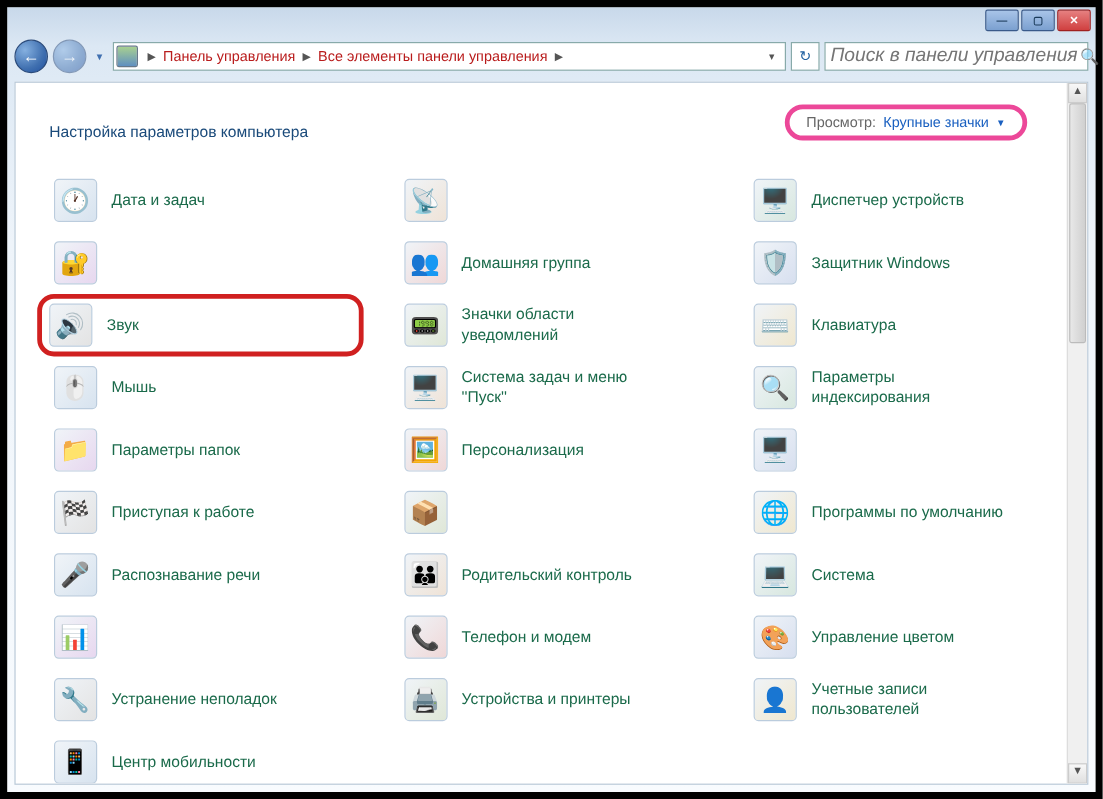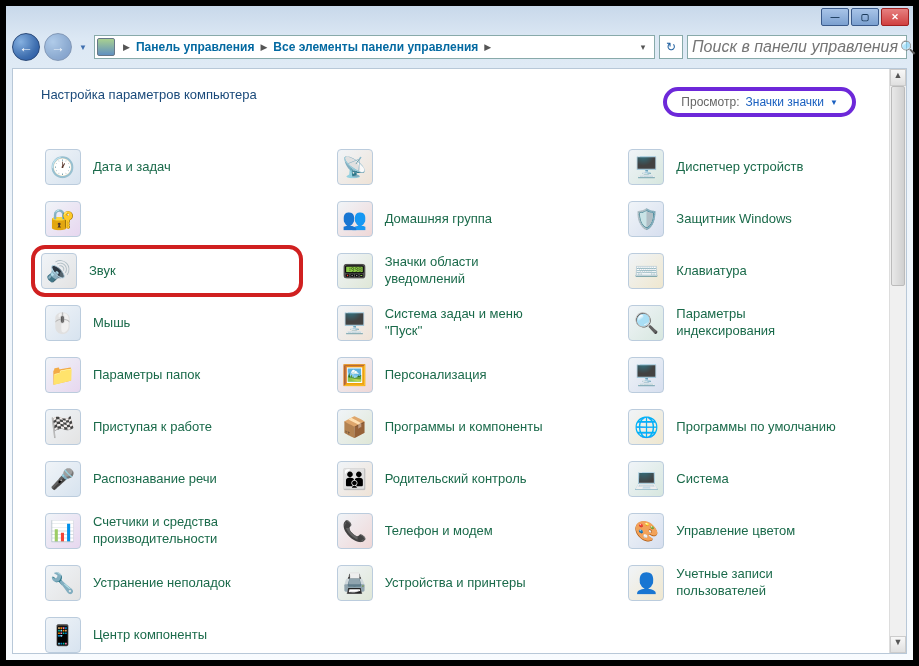--- a/index.html
+++ b/index.html
@@ -62,21 +62,21 @@
   display: flex;
   align-items: center;
   padding: 0 2px;
 }
 .addr-icon {
   width: 18px; height: 18px;
   background: linear-gradient(to bottom, #a8d090 0%, #6090c0 100%);
   border: 1px solid #678; border-radius: 2px;
   margin-right: 4px;
 }
-.crumb { color: #0369a1; padding: 0 2px; cursor: pointer; font-weight: bold; }
+.crumb { color: #b91c1c; padding: 0 2px; cursor: pointer; }
 .crumb-sep { color: #555; font-size: 9px; padding: 0 4px; }
 .addr-drop { width: 18px; text-align: center; color: #555; font-size: 9px; }
 .refresh { width: 24px; height: 24px; border: 1px solid #8aa; background: #fff;
   display: flex; align-items: center; justify-content: center; color: #2060a0; cursor: pointer; }
 .searchbox {
   width: 220px; height: 24px;
   background: #fff; border: 1px solid #8aa;
   display: flex; align-items: center; padding: 0 4px;
 }
 .searchbox input { flex: 1; border: none; outline: none; font-style: italic; color: #888; font-size: 16px; }
@@ -85,27 +85,27 @@
 .content {
   flex: 1;
   background: #fff;
   margin: 4px 6px 6px 6px;
   border: 1px solid #b8c8d8;
   padding: 18px 10px 0 28px;
   position: relative;
   overflow: hidden;
 }
 .header-row {
-  display: flex; justify-content: space-between; align-items: flex-start;
+  display: flex; justify-content: space-between; align-items: flex-end;
   margin-bottom: 24px;
   padding-right: 40px;
 }
 .page-title { color: #1a4a7a; font-size: 13px; }
 .view-wrap {
-  border: 4px solid #6d28d9; border-radius: 18px;
+  border: 4px solid #ec4899; border-radius: 18px;
   padding: 4px 14px;
   display: flex; align-items: center; gap: 6px;
 }
 .view-label { color: #666; }
 .view-value { color: #1a60c0; cursor: pointer; }
 .view-arrow { color: #1a60c0; font-size: 8px; }
 
 .grid {
   display: grid;
   grid-template-columns: repeat(3, 1fr);
@@ -171,21 +171,21 @@
       <span class="search-icon">🔍</span>
     </div>
   </div>
 
   <div class="content">
 
     <div class="header-row">
       <div class="page-title">Настройка параметров компьютера</div>
       <div class="view-wrap">
         <span class="view-label">Просмотр:</span>
-        <span class="view-value">Значки значки</span>
+        <span class="view-value">Крупные значки</span>
         <span class="view-arrow">▼</span>
       </div>
     </div>
 
     <div class="grid" id="grid">
         <div class="item">
           <div class="item-icon" style="background: linear-gradient(135deg, rgb(240, 244, 248), rgba(96, 144, 192, 0.25)); border: 1px solid rgb(187, 204, 221); font-size: 20px;">🕐</div>
           <div class="item-label">Дата и задач</div>
         </div>
         <div class="item">
@@ -240,41 +240,39 @@
         </div>
         <div class="item">
           <div class="item-icon" style="background: linear-gradient(135deg, rgb(240, 244, 248), rgba(96, 128, 192, 0.25)); border: 1px solid rgb(187, 204, 221); font-size: 20px;">🖥️</div>
         </div>
         <div class="item">
           <div class="item-icon" style="background: linear-gradient(135deg, rgb(240, 244, 248), rgba(144, 144, 144, 0.25)); border: 1px solid rgb(187, 204, 221); font-size: 20px;">🏁</div>
           <div class="item-label">Приступая к работе</div>
         </div>
         <div class="item">
           <div class="item-icon" style="background: linear-gradient(135deg, rgb(240, 244, 248), rgba(128, 160, 96, 0.25)); border: 1px solid rgb(187, 204, 221); font-size: 20px;">📦</div>
-          <div class="item-label">Программы и компоненты</div>
         </div>
         <div class="item">
           <div class="item-icon" style="background: linear-gradient(135deg, rgb(240, 244, 248), rgba(192, 160, 64, 0.25)); border: 1px solid rgb(187, 204, 221); font-size: 20px;">🌐</div>
           <div class="item-label">Программы по умолчанию</div>
         </div>
         <div class="item">
           <div class="item-icon" style="background: linear-gradient(135deg, rgb(240, 244, 248), rgba(96, 144, 192, 0.25)); border: 1px solid rgb(187, 204, 221); font-size: 20px;">🎤</div>
           <div class="item-label">Распознавание речи</div>
         </div>
         <div class="item">
           <div class="item-icon" style="background: linear-gradient(135deg, rgb(240, 244, 248), rgba(192, 144, 96, 0.25)); border: 1px solid rgb(187, 204, 221); font-size: 20px;">👪</div>
           <div class="item-label">Родительский контроль</div>
         </div>
         <div class="item">
           <div class="item-icon" style="background: linear-gradient(135deg, rgb(240, 244, 248), rgba(96, 160, 128, 0.25)); border: 1px solid rgb(187, 204, 221); font-size: 20px;">💻</div>
           <div class="item-label">Система</div>
         </div>
         <div class="item">
           <div class="item-icon" style="background: linear-gradient(135deg, rgb(240, 244, 248), rgba(160, 96, 192, 0.25)); border: 1px solid rgb(187, 204, 221); font-size: 20px;">📊</div>
-          <div class="item-label">Счетчики и средства производительности</div>
         </div>
         <div class="item">
           <div class="item-icon" style="background: linear-gradient(135deg, rgb(240, 244, 248), rgba(192, 96, 96, 0.25)); border: 1px solid rgb(187, 204, 221); font-size: 20px;">📞</div>
           <div class="item-label">Телефон и модем</div>
         </div>
         <div class="item">
           <div class="item-icon" style="background: linear-gradient(135deg, rgb(240, 244, 248), rgba(96, 128, 192, 0.25)); border: 1px solid rgb(187, 204, 221); font-size: 20px;">🎨</div>
           <div class="item-label">Управление цветом</div>
         </div>
         <div class="item">
@@ -284,21 +282,21 @@
         <div class="item">
           <div class="item-icon" style="background: linear-gradient(135deg, rgb(240, 244, 248), rgba(128, 160, 96, 0.25)); border: 1px solid rgb(187, 204, 221); font-size: 20px;">🖨️</div>
           <div class="item-label">Устройства и принтеры</div>
         </div>
         <div class="item">
           <div class="item-icon" style="background: linear-gradient(135deg, rgb(240, 244, 248), rgba(192, 160, 64, 0.25)); border: 1px solid rgb(187, 204, 221); font-size: 20px;">👤</div>
           <div class="item-label">Учетные записи пользователей</div>
         </div>
         <div class="item">
           <div class="item-icon" style="background: linear-gradient(135deg, rgb(240, 244, 248), rgba(96, 144, 192, 0.25)); border: 1px solid rgb(187, 204, 221); font-size: 20px;">📱</div>
-          <div class="item-label">Центр компоненты</div>
+          <div class="item-label">Центр мобильности</div>
         </div>
       </div>
 
     <div class="scrollbar">
       <div class="scrollbtn">▲</div>
       <div class="scrollthumb"></div>
       <div class="scrollbtn" style="position:absolute;bottom:0;left:0;right:0">▼</div>
     </div>
   </div>
 

